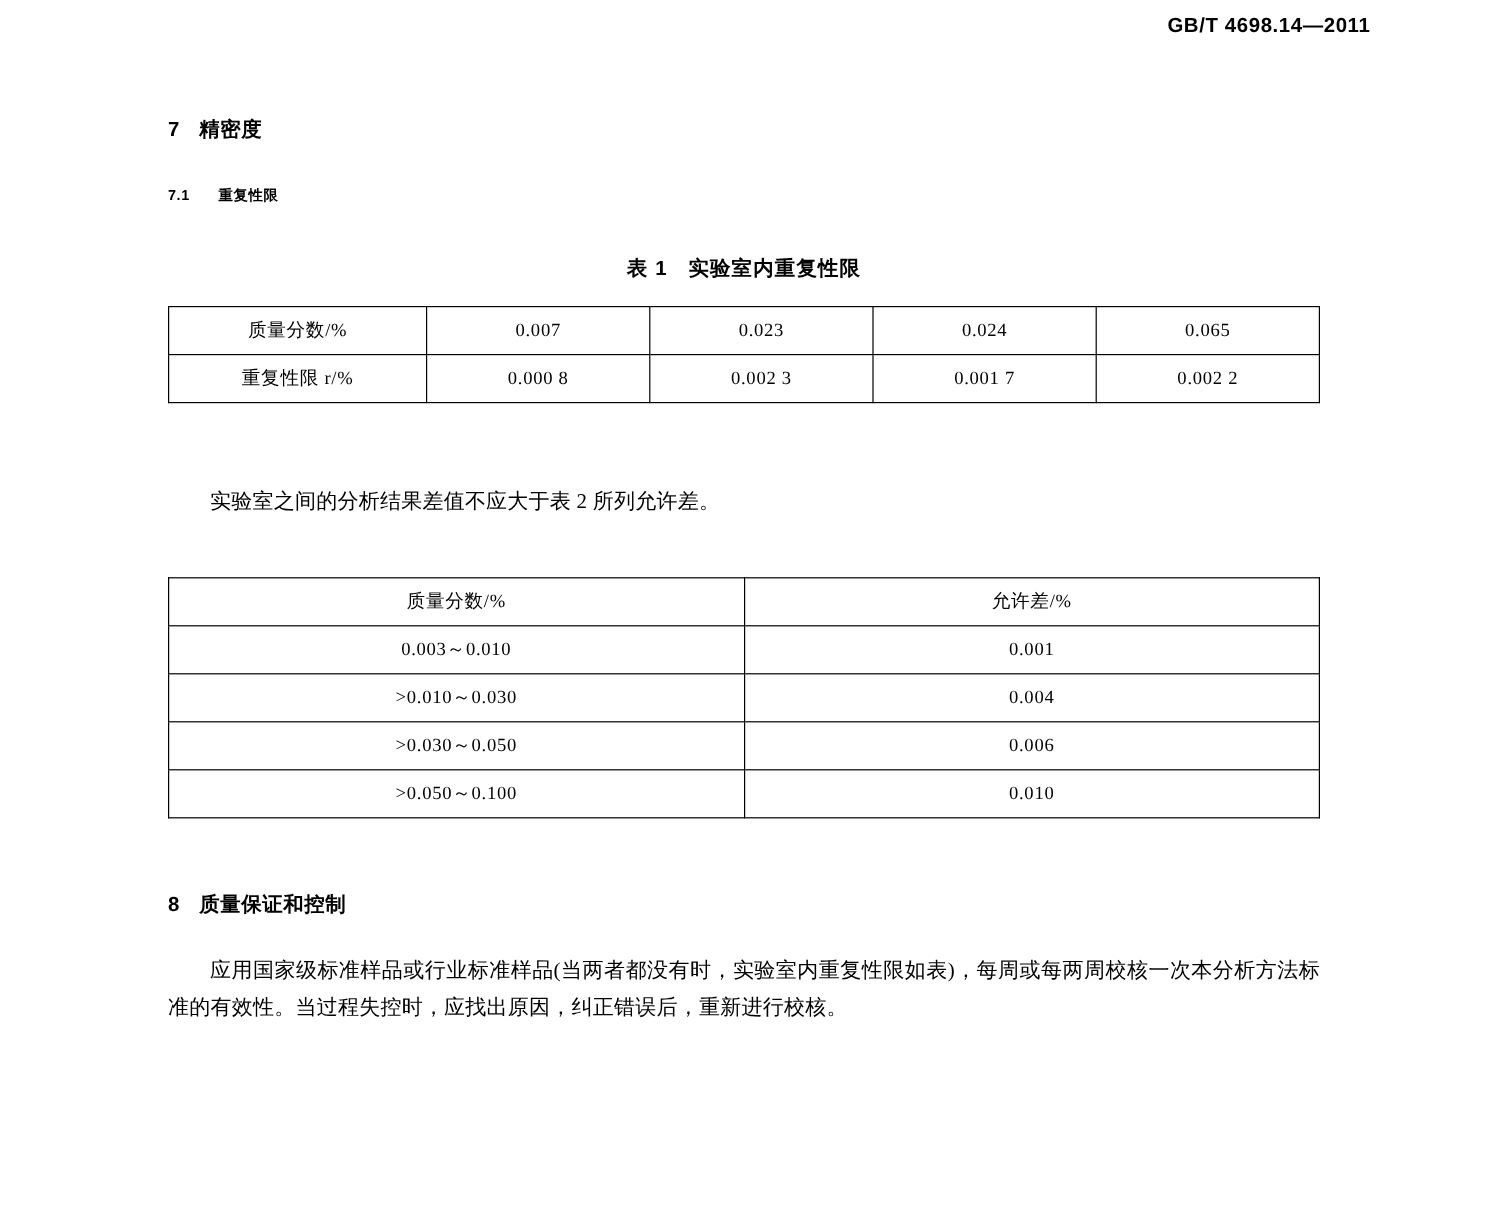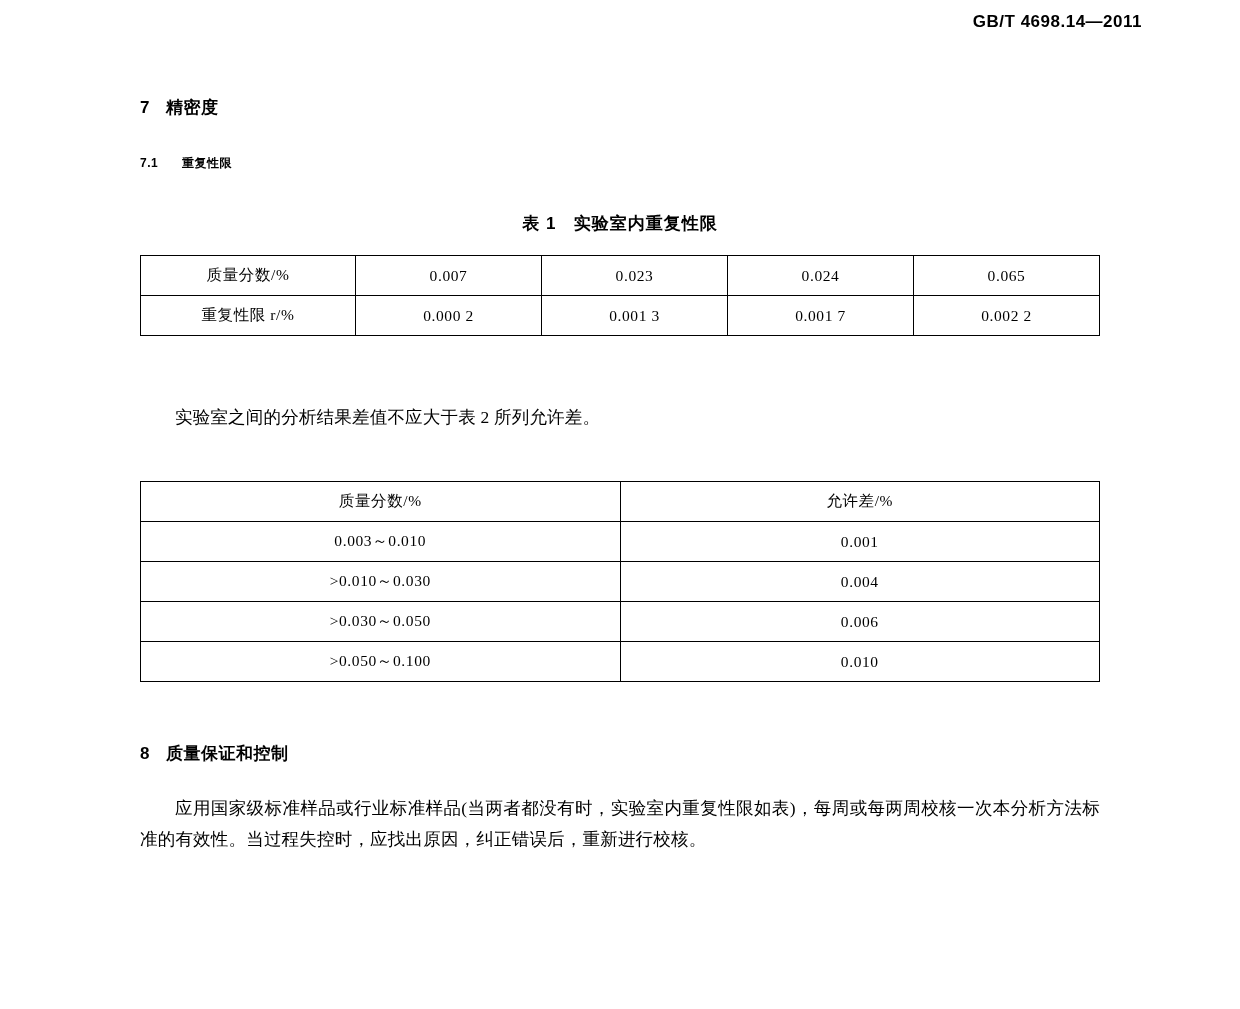--- a/index.html
+++ b/index.html
@@ -138,22 +138,22 @@
       <tbody>
         <tr>
           <td class="hdr-cell">质量分数/%</td>
           <td>0.007</td>
           <td>0.023</td>
           <td>0.024</td>
           <td>0.065</td>
         </tr>
         <tr>
           <td class="hdr-cell">重复性限 r/%</td>
-          <td>0.000 2</td>
-          <td>0.001 3</td>
+          <td>0.000 8</td>
+          <td>0.002 3</td>
           <td>0.001 7</td>
           <td>0.002 2</td>
         </tr>
       </tbody>
     </table>
 
     <div class="spacer-46"></div>
 
 
     <div class="spacer-20"></div>

